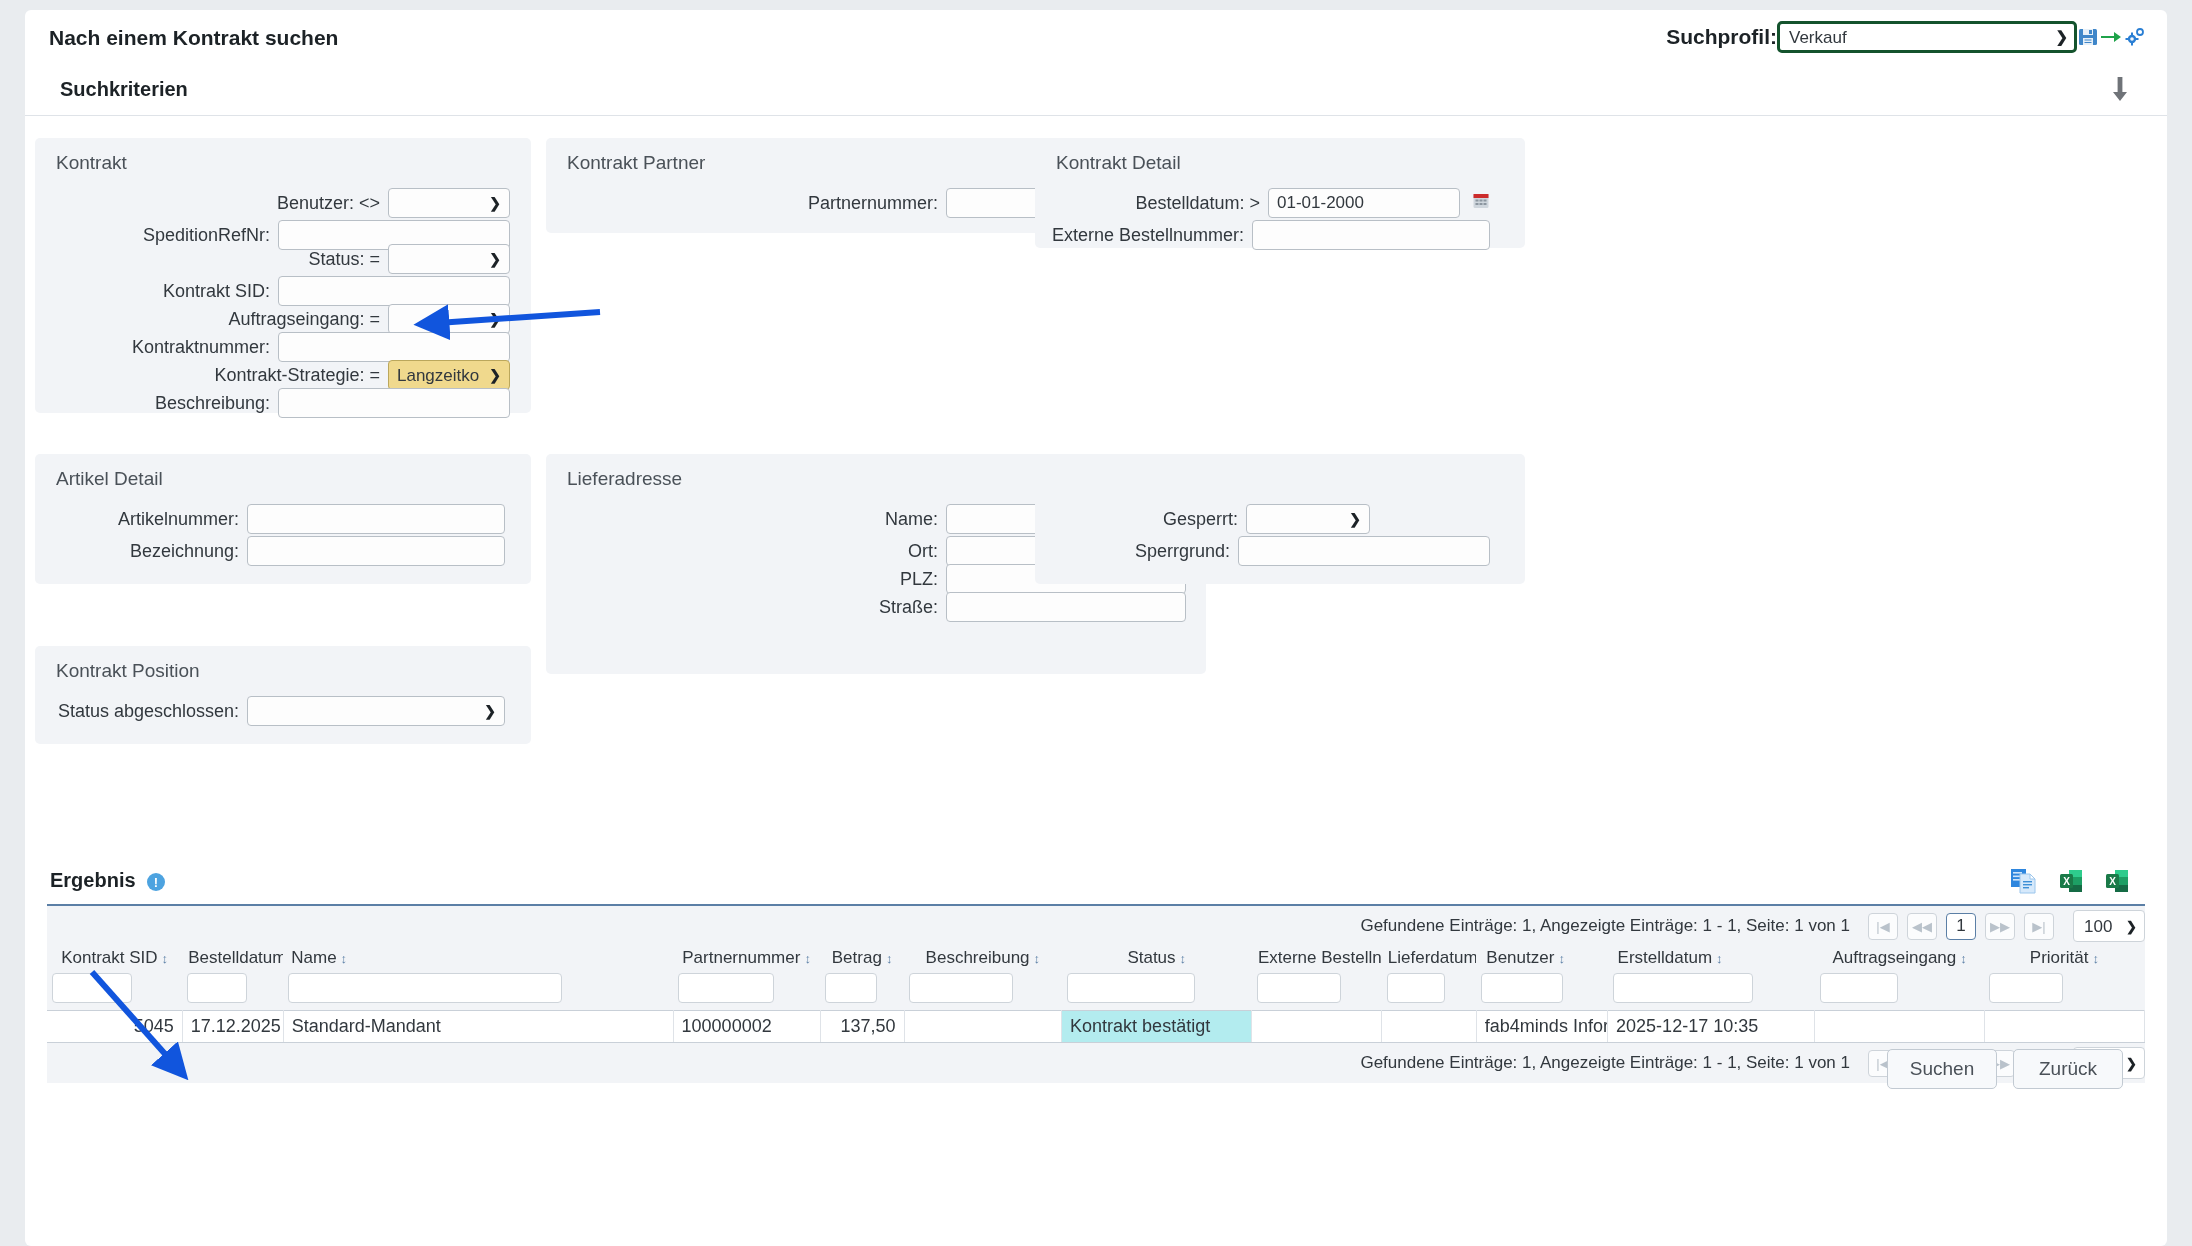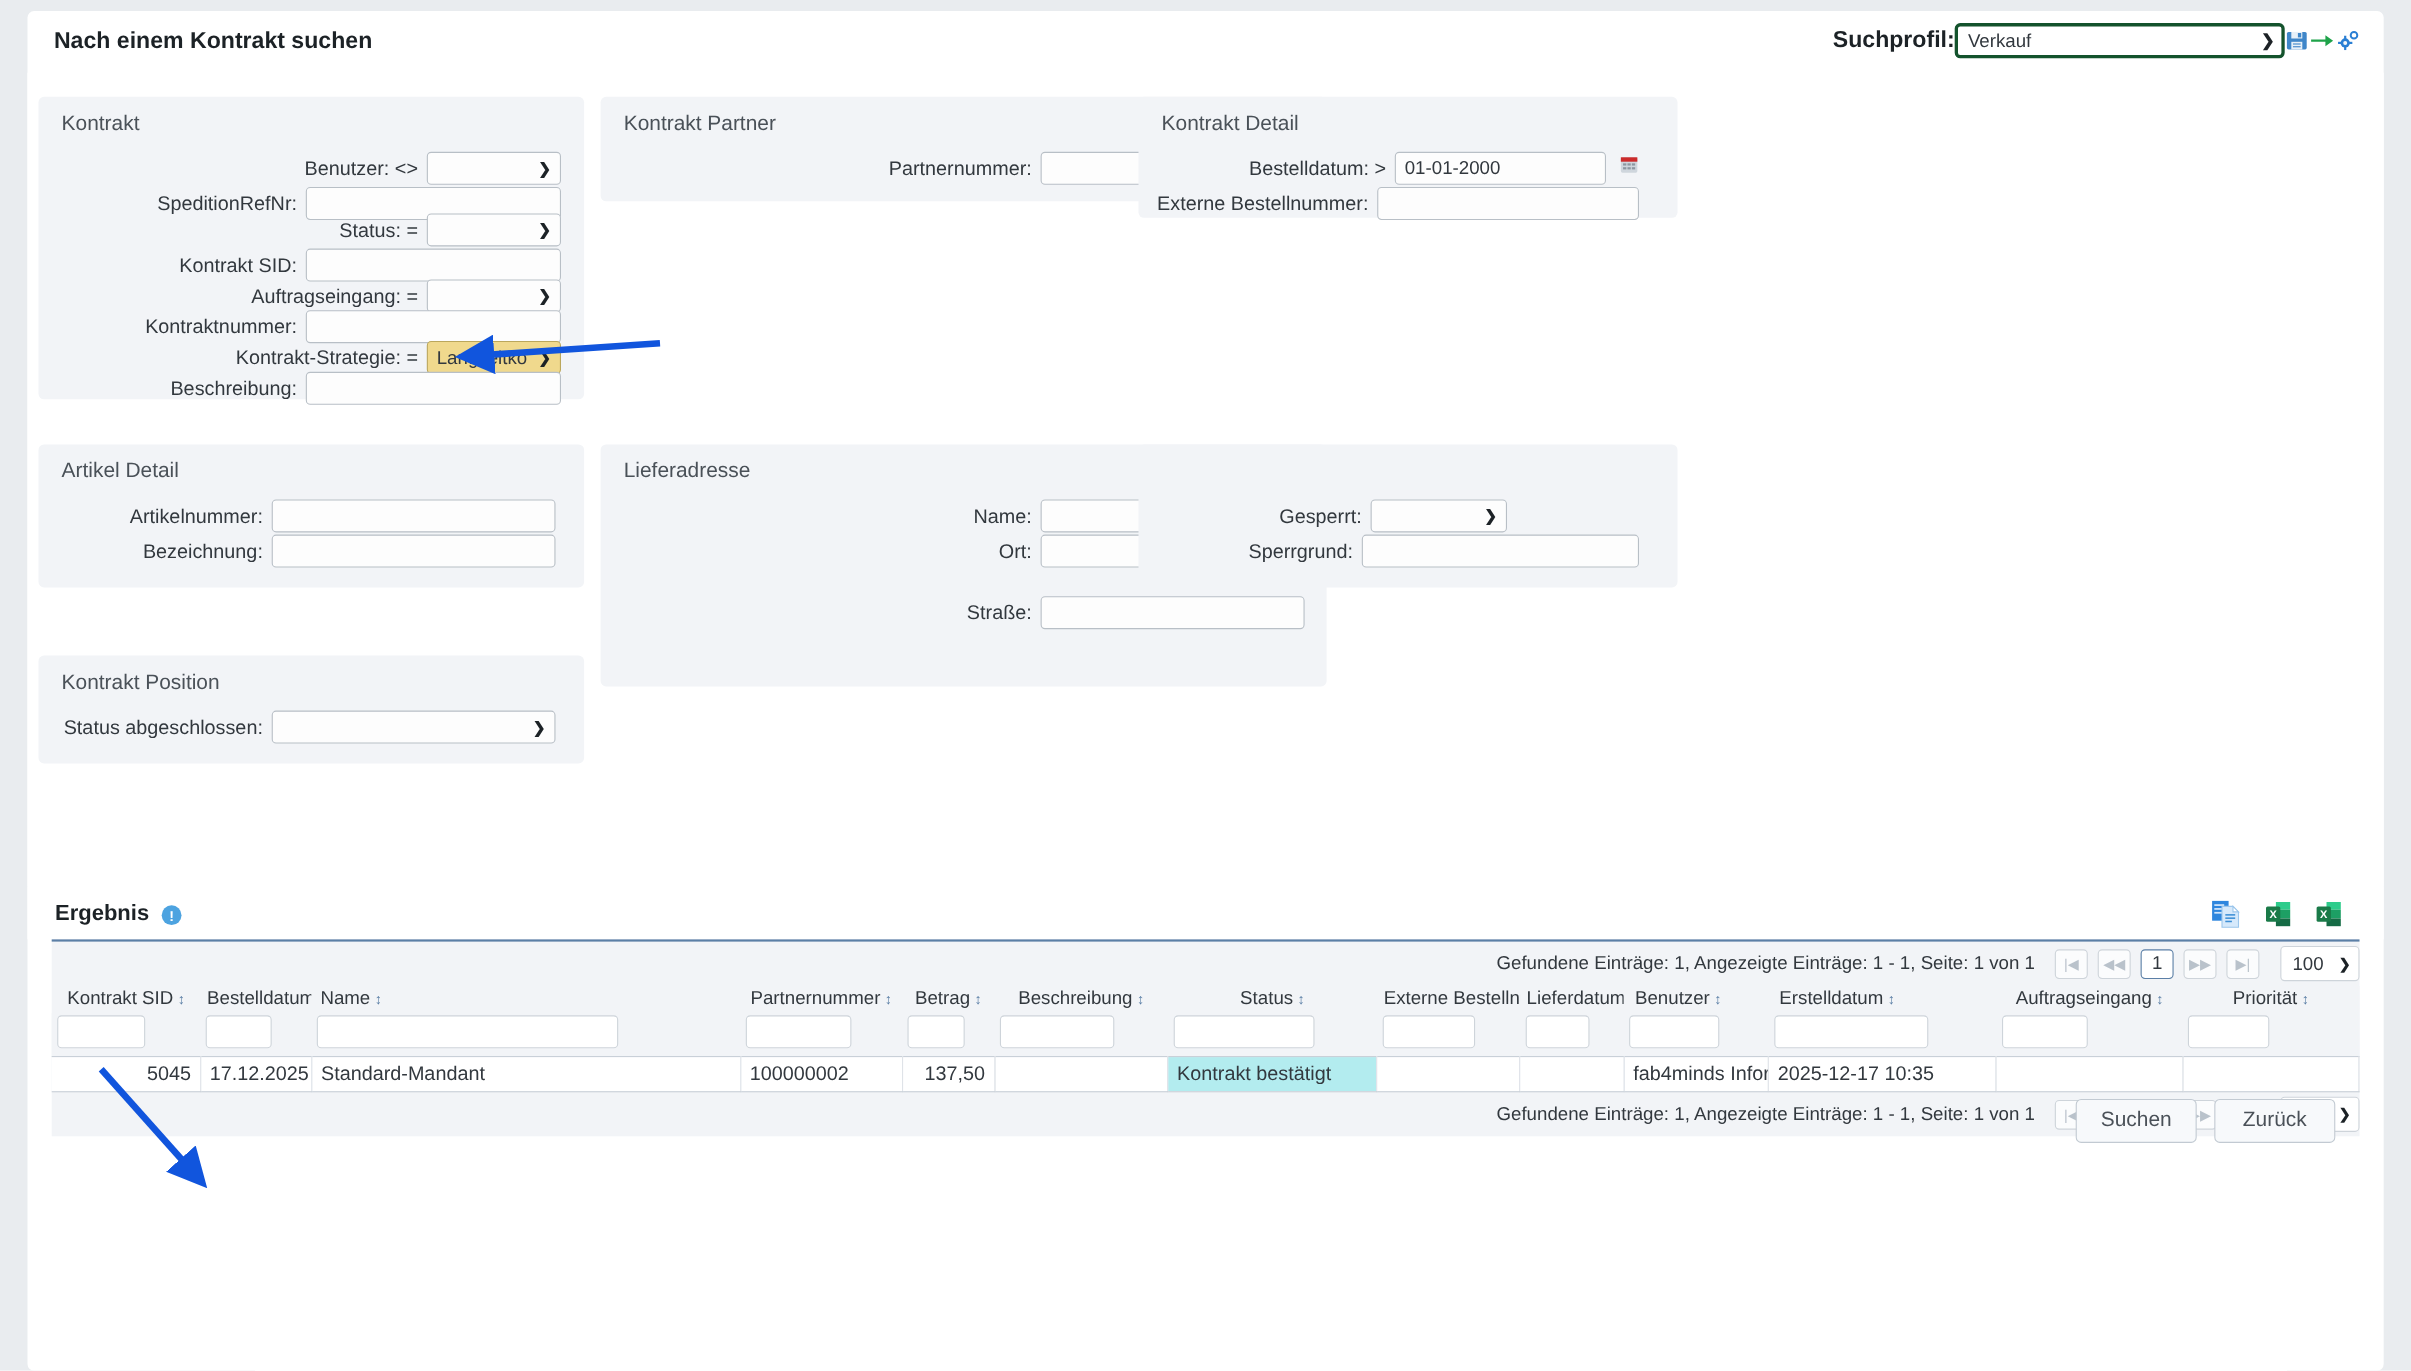--- a/index.html
+++ b/index.html
@@ -243,20 +243,28 @@
             <rect x="2.5" y="12" width="3" height="2"></rect>
             <rect x="12.5" y="12" width="3" height="2"></rect>
           </g>
           <circle cx="9" cy="13" r="1.8" fill="#f4f7fa"></circle>
           <circle cx="17" cy="6" r="3" fill="none" stroke="#2a7fd4" stroke-width="1.8"></circle>
         </svg>
       </span>
     </div>
   </div>
 
+  <div class="section-row">
+    <div class="section-title">Suchkriterien</div>
+    <div class="collapse-arrow">
+      <svg width="20" height="26" viewBox="0 0 20 26" aria-hidden="true">
+        <path d="M7.6 1h4.8v15h4.6L10 25 3 16h4.6z" fill="#6f7378"></path>
+      </svg>
+    </div>
+  </div>
 
   <div class="crit-area" style="height:740px">
 
     <div class="panel" style="left:10px; top:22px; width:496px; height:275px;">
       <div class="panel-title">Kontrakt</div>
 
       <div class="fld" style="left:0; top:50px; width:475px; justify-content:flex-end;">
         <span class="fld-label">Benutzer: &lt;&gt;</span>
         <span class="sel2-wrap">
           <select class="sel2" style="width:122px"><option></option></select>
@@ -358,20 +366,24 @@
     </div>
 
     <div class="panel" style="left:521px; top:338px; width:660px; height:220px;">
       <div class="panel-title">Lieferadresse</div>
       <div class="fld" style="left:0; top:50px; width:640px; justify-content:flex-end;">
         <span class="fld-label">Name:</span>
         <input class="inp" style="width: 240px;">
       </div>
       <div class="fld" style="left:0; top:82px; width:640px; justify-content:flex-end;">
         <span class="fld-label">Ort:</span>
+        <input class="inp" style="width: 240px;">
+      </div>
+      <div class="fld" style="left:0; top:110px; width:640px; justify-content:flex-end;">
+        <span class="fld-label">PLZ:</span>
         <input class="inp" style="width: 240px;">
       </div>
       <div class="fld" style="left:0; top:138px; width:640px; justify-content:flex-end;">
         <span class="fld-label">Straße:</span>
         <input class="inp" style="width: 240px;">
       </div>
     </div>
 
     <div class="panel" style="left:1010px; top:338px; width:490px; height:130px;">
       <div class="panel-title"></div>

